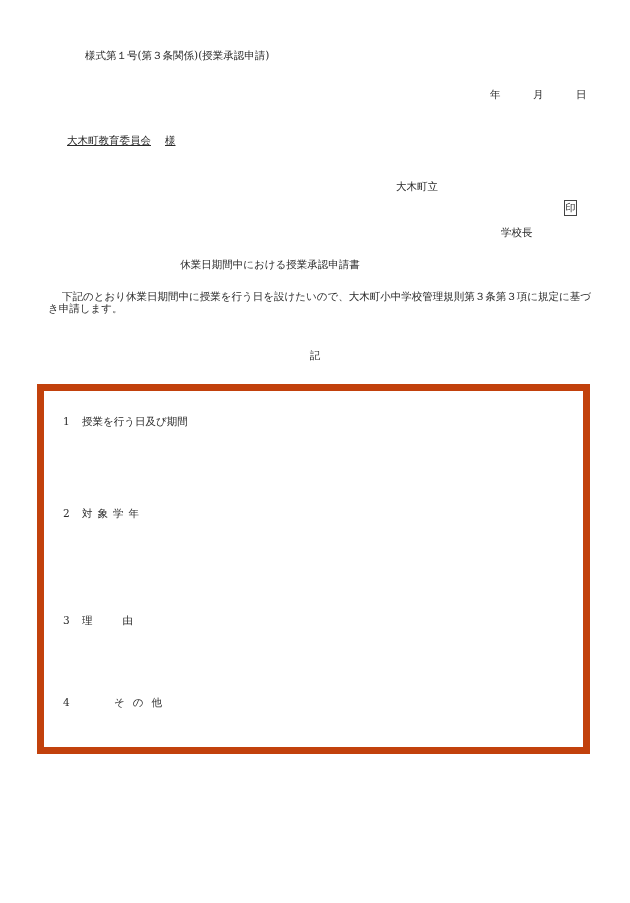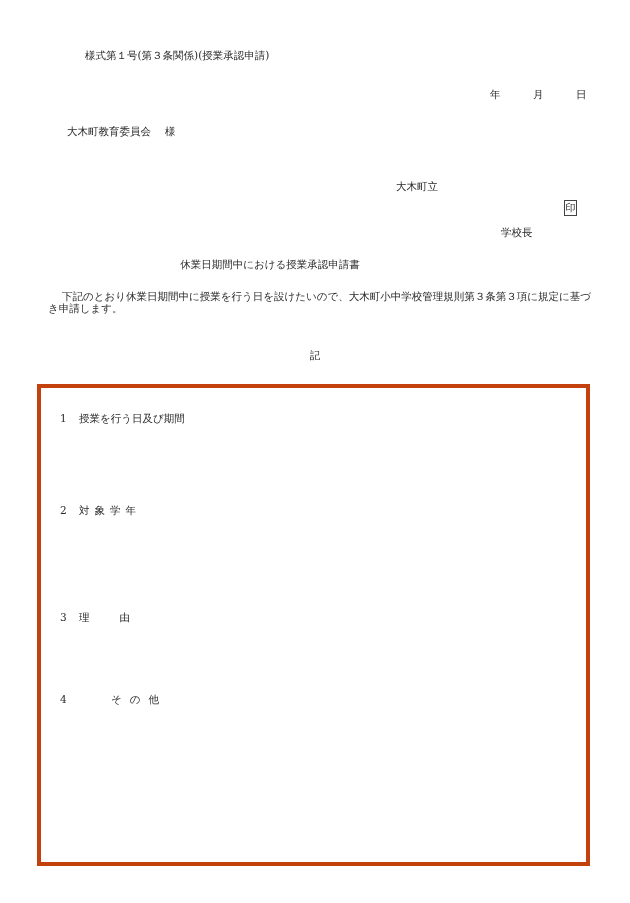--- a/index.html
+++ b/index.html
@@ -18,21 +18,21 @@
     }
     .abs { position: absolute; white-space: nowrap; }
 
     .form-number { left: 40px; top: 49px; margin-left: 45px; }
 
     .date-row { top: 88px; left: 0; width: 630px; height: 14px; }
     .date-year  { position: absolute; left: 490px; }
     .date-month { position: absolute; left: 533px; }
     .date-day   { position: absolute; left: 576px; }
 
-    .addressee { left: 67px; top: 125px; }
+    .addressee { left: 67px; top: 134px; text-decoration: underline; }
     .addressee .honorific { margin-left: 14px; }
 
     .sender-school { left: 396px; top: 180px; }
     .sender-title  { left: 501px; top: 180px; margin-top: 46px; }
     .seal {
       left: 564px; top: 200px;
       width: 11px; height: 14px;
       border: 1px solid #444;
       font-size: 10px;
       line-height: 14px;
@@ -48,22 +48,22 @@
       white-space: normal;
       line-height: 12px;
       text-indent: 14px;
     }
 
     .ki { left: 0; width: 630px; top: 349px; text-align: center; }
 
     .items-box {
       position: absolute;
       left: 37px; top: 384px;
-      width: 553px; height: 482px;
-      border: 4px solid #c2410c;
+      width: 553px; height: 370px;
+      border: 7px solid #c2410c;
       box-sizing: border-box;
     }
     .item { position: absolute; left: 19px; white-space: nowrap; }
     .item .num { display: inline-block; width: 19px; }
     .item-1 { top: 24px; }
     .item-2 { top: 116px; }
     .item-3 { top: 223px; }
     .item-4 { top: 305px; }
     .spaced-2 { letter-spacing: 5px; text-align: center; }
     .spaced-3 .c1 { margin-right: 30px; }

